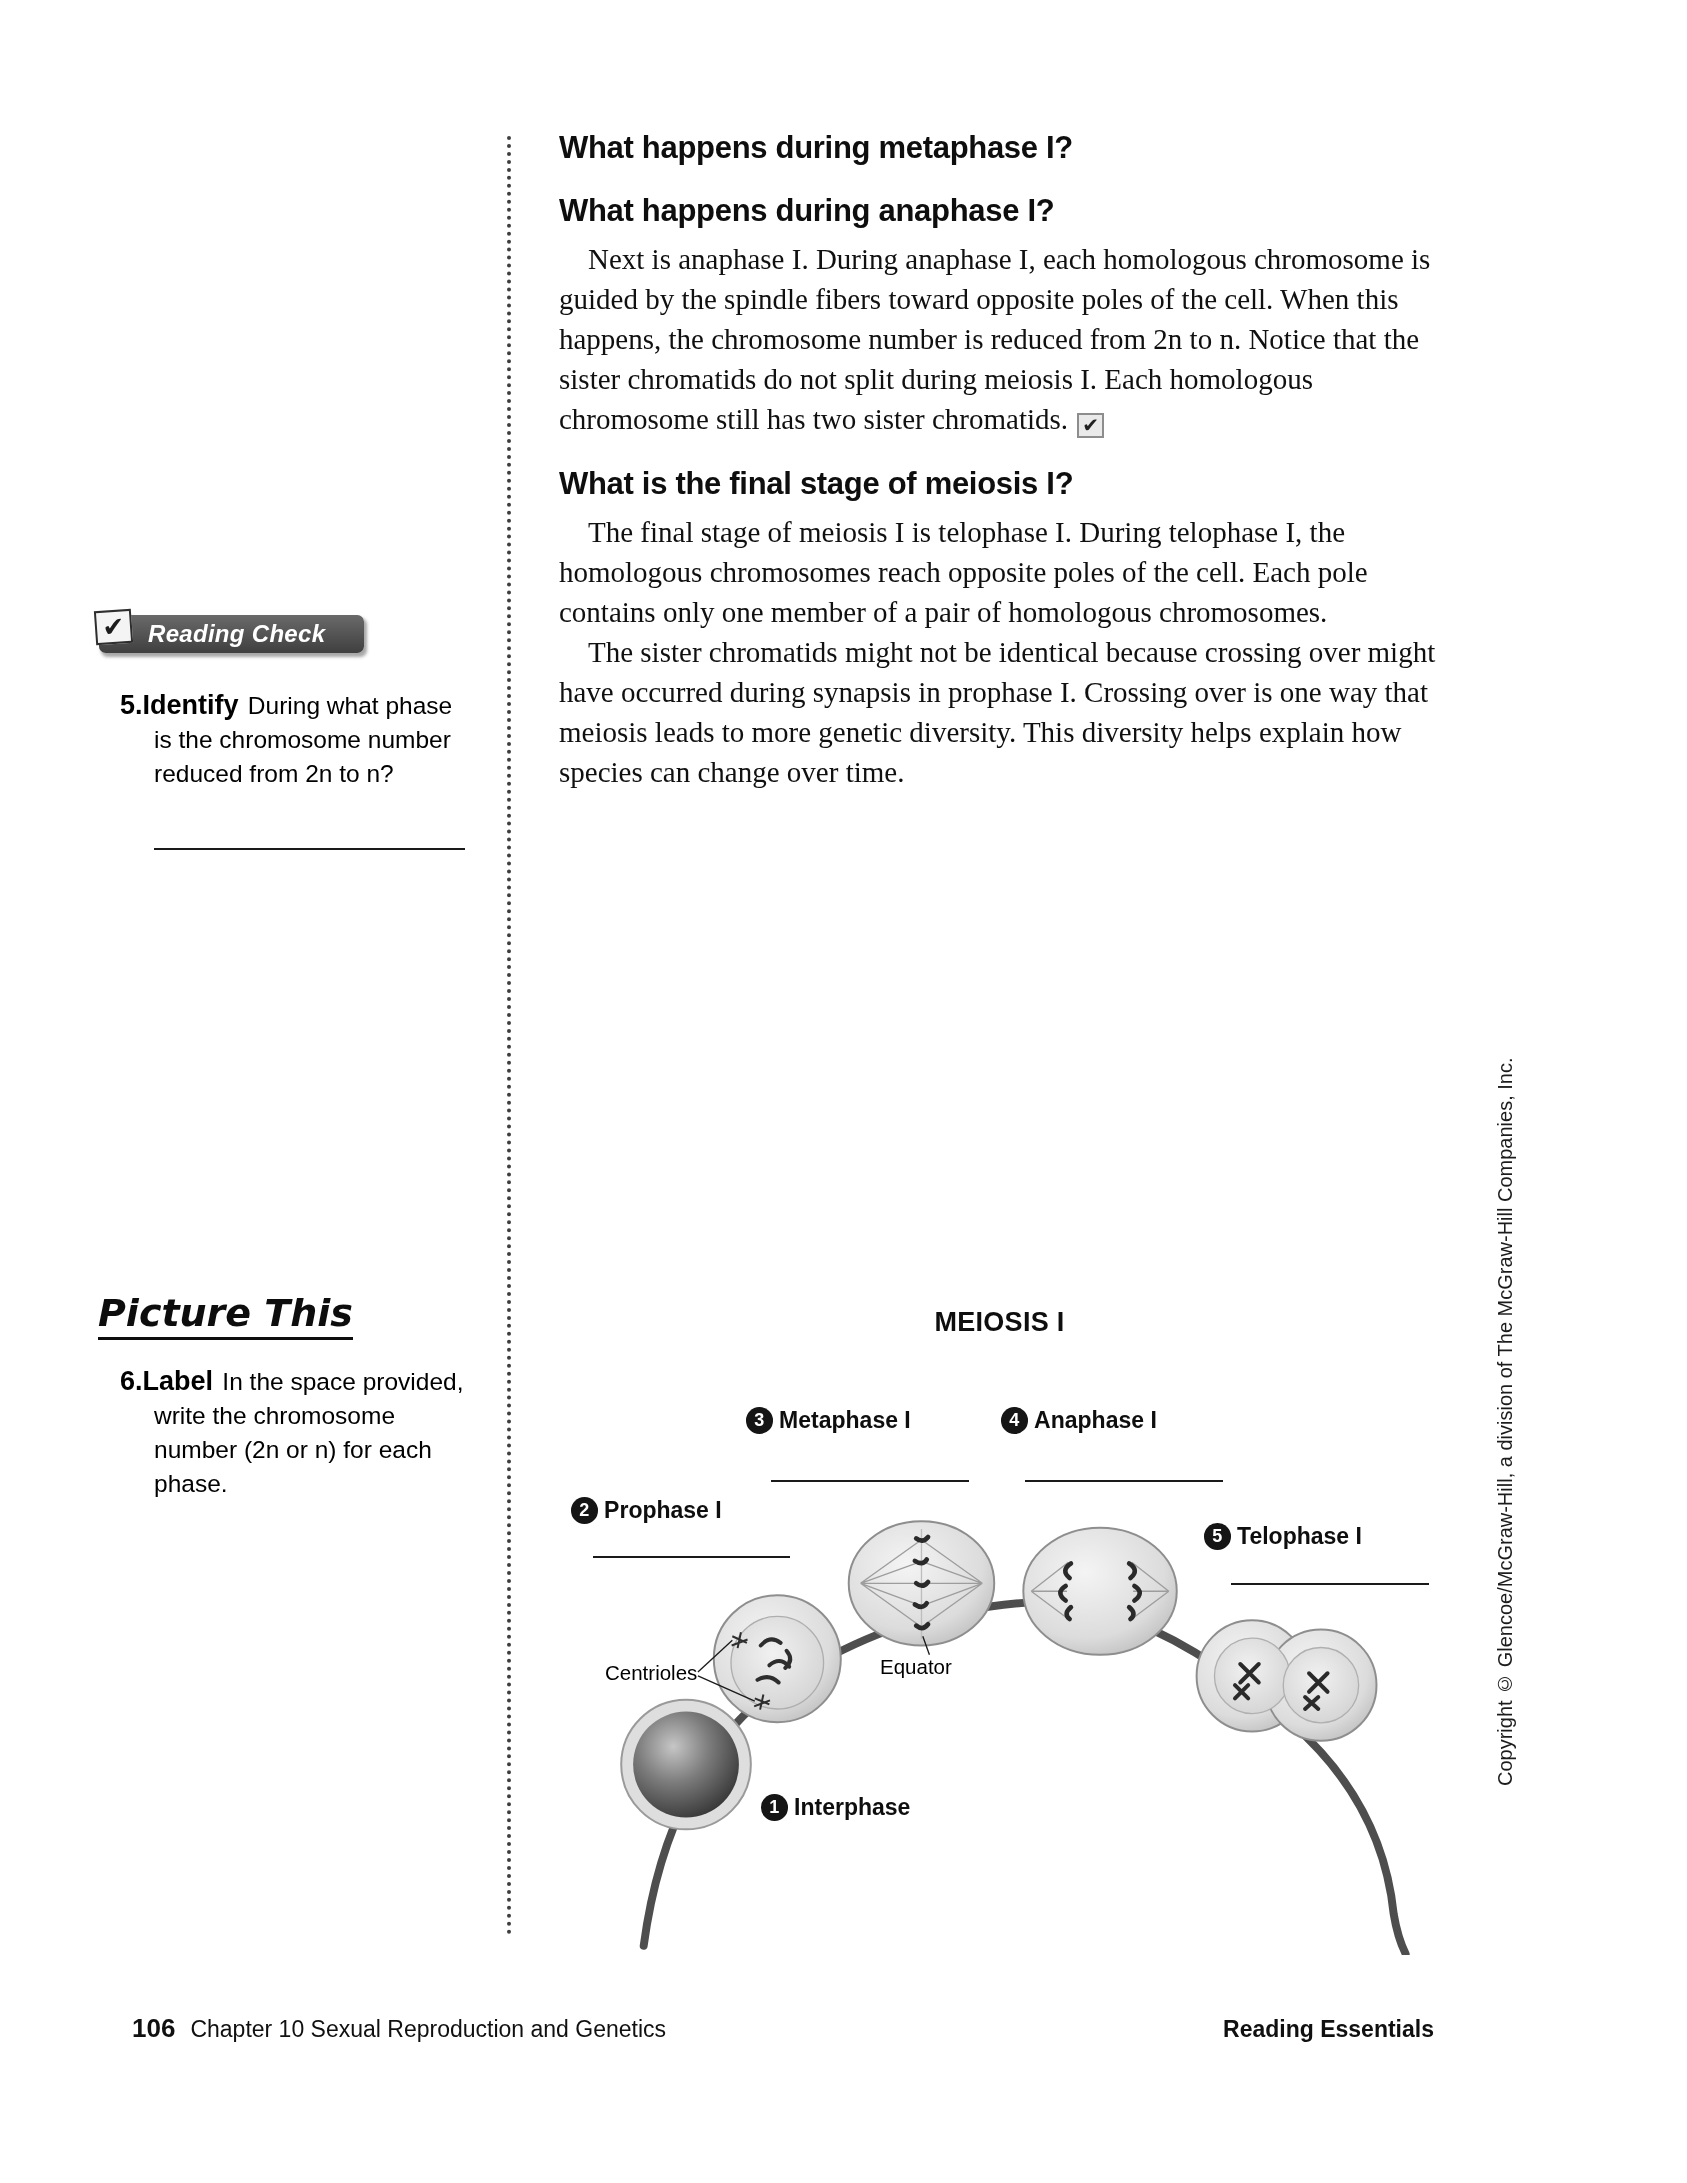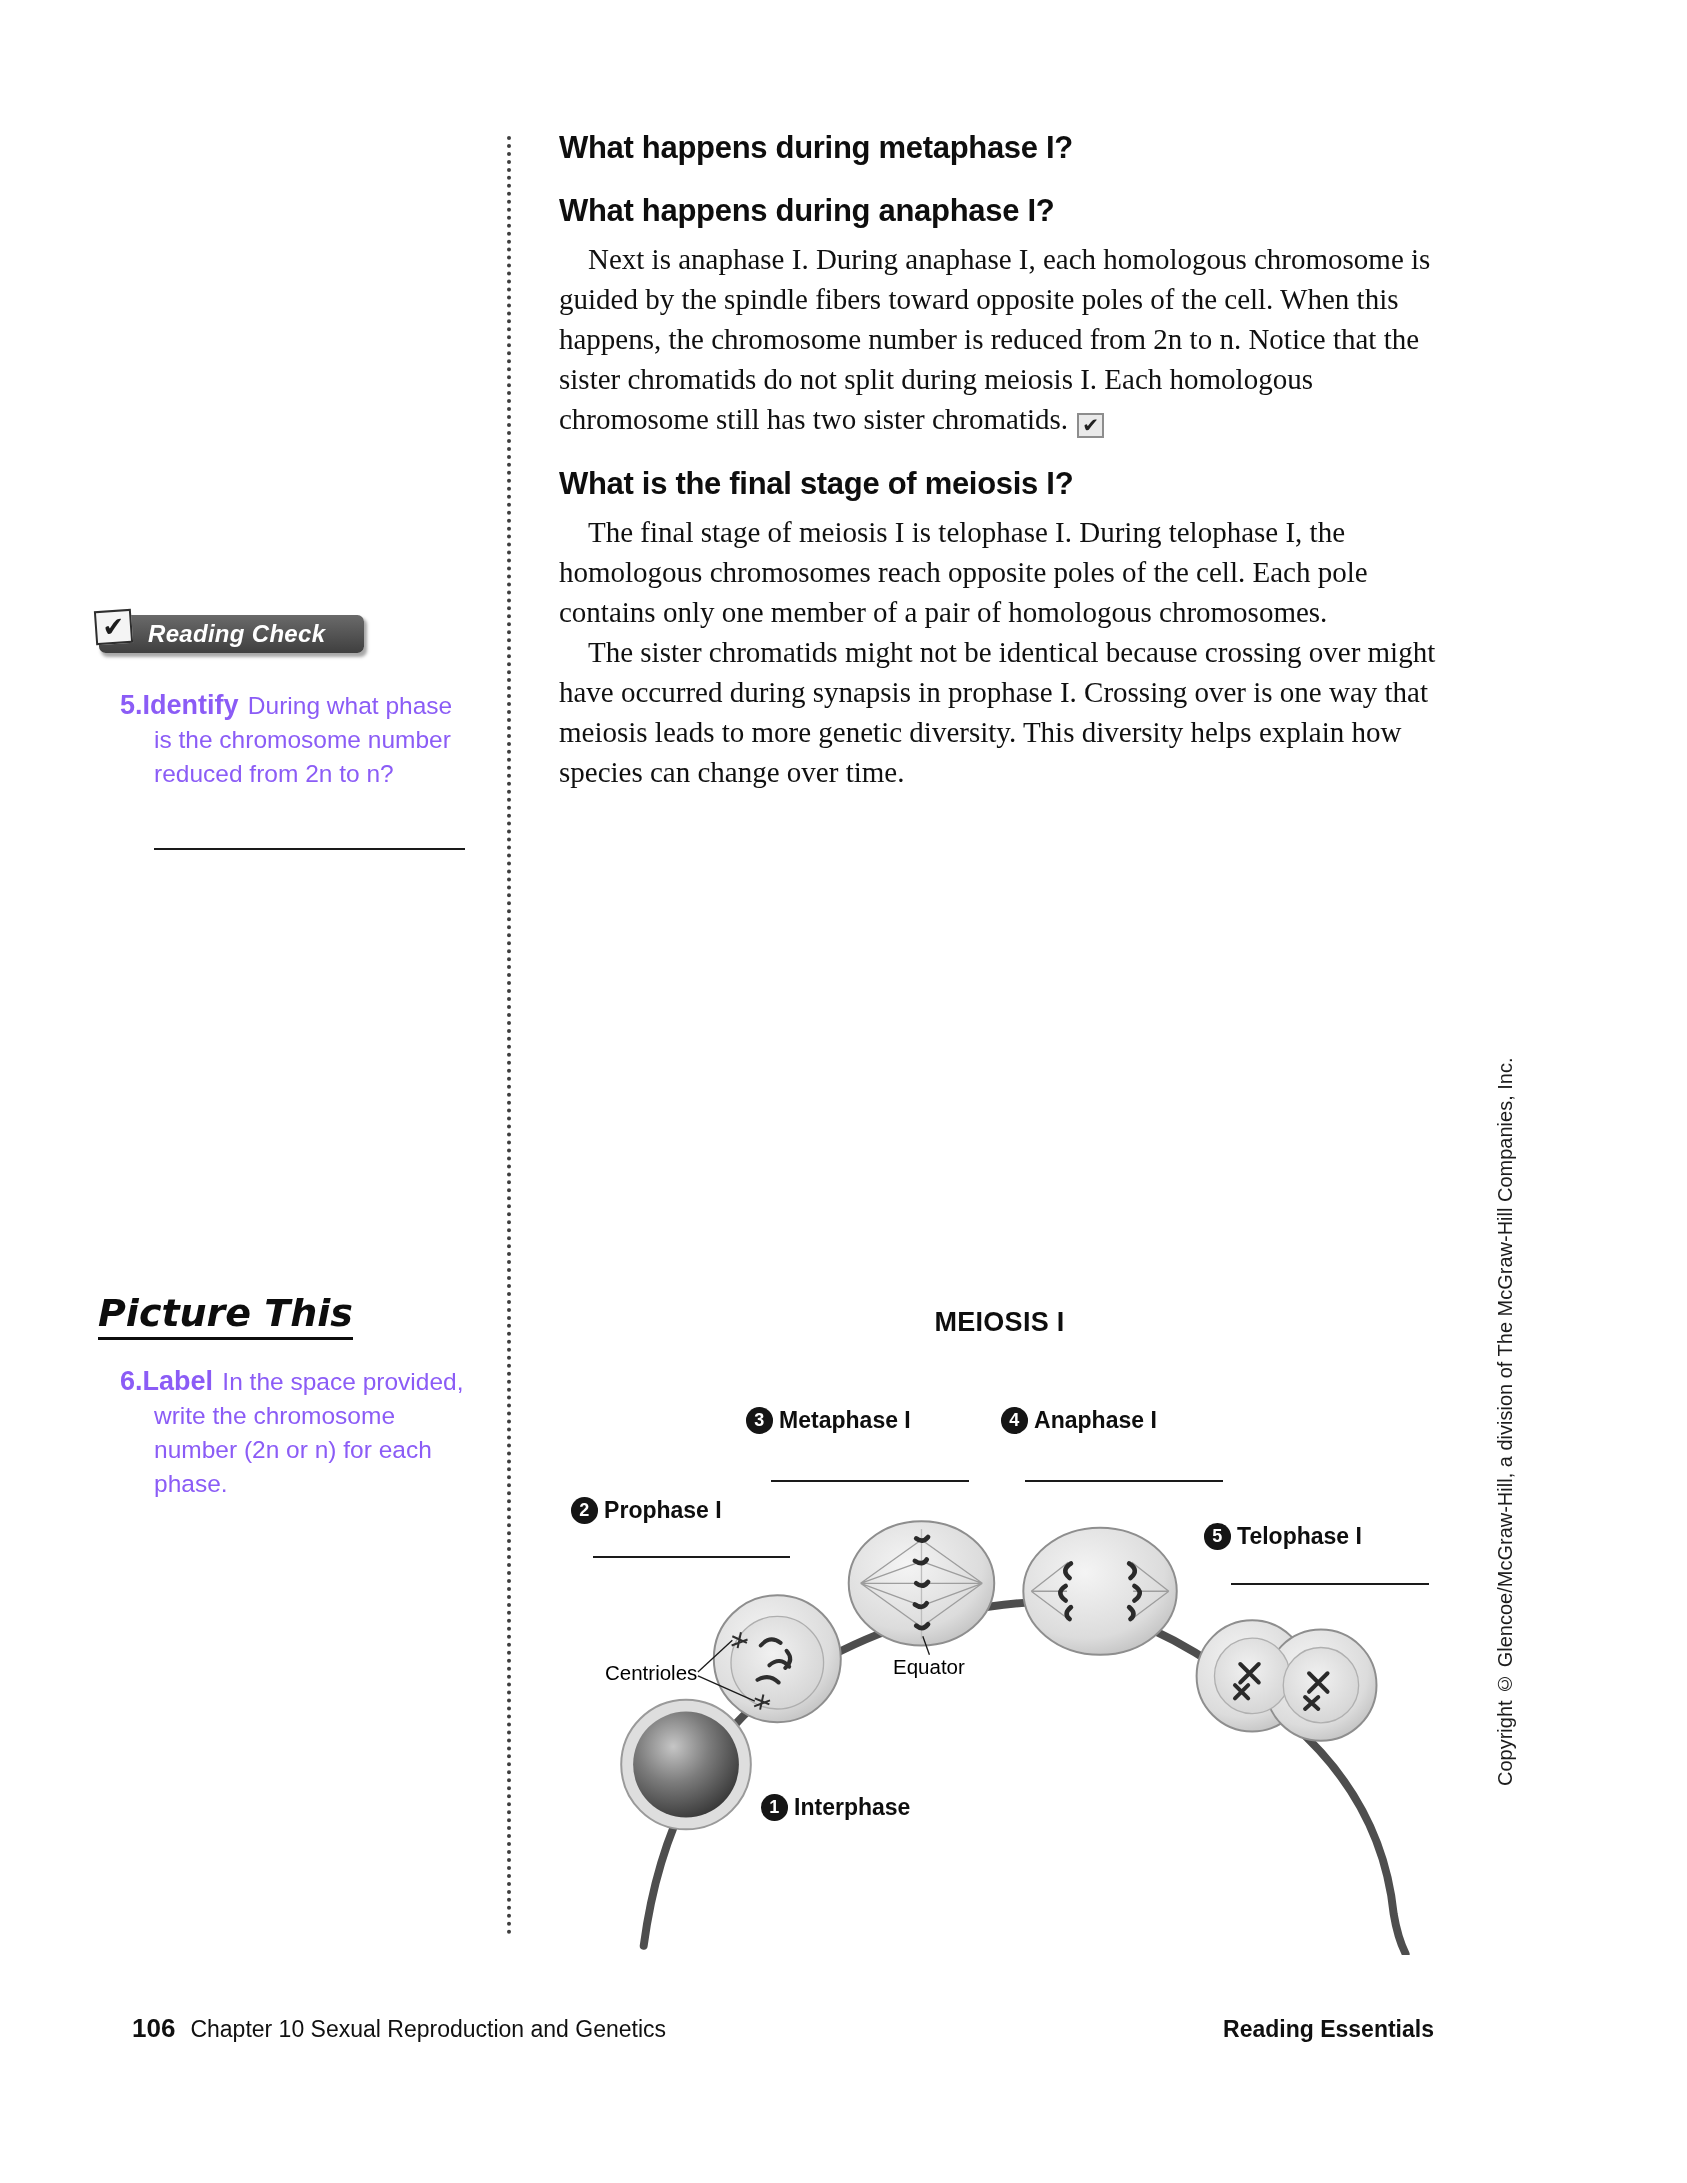--- a/index.html
+++ b/index.html
@@ -46,21 +46,21 @@
     font-family:"DejaVu Sans", sans-serif; font-weight:bold; font-size:26.5px;
     line-height:29px; text-align:center; transform:rotate(-4deg);
   }
   .rc-text {
     color:#ffffff; font-family:"Liberation Sans", sans-serif;
     font-weight:bold; font-style:italic; font-size:24px; letter-spacing:0.3px;
   }
 
   .q {
     position:absolute; font-family:"Liberation Sans", sans-serif;
-    font-size:24.5px; line-height:34px; color:#8b5cf6; width:349px;
+    font-size:24.5px; line-height:34px; color:#000000; width:349px;
     padding-left:34px;
   }
   .q5 { left:120px; top:688px; }
   .q6 { left:120px; top:1364px; }
   .q-num, .q-verb { font-weight:bold; font-size:27px; }
   .q-num { margin-left:-34px; }
   .q-verb { margin-right:9.3px; }
   .q5-answer-line {
     margin-top:57px; margin-left:0; width:311px; border-bottom:2px solid #1a1a1a; height:0;
   }
@@ -264,21 +264,21 @@
     <span class="num-circle">1</span>
     <span>Interphase</span>
   </div>
 
   <div class="ans-line" style="left:212px; top:107px; width:198px;"></div>
   <div class="ans-line" style="left:466px; top:107px; width:198px;"></div>
   <div class="ans-line" style="left:34px; top:183px; width:197px;"></div>
   <div class="ans-line" style="left:672px; top:210px; width:198px;"></div>
 
   <div class="anno-label" style="left:46px; top:288px;">Centrioles</div>
-  <div class="anno-label" style="left:334px; top:282px;">Equator</div>
+  <div class="anno-label" style="left:321px; top:282px;">Equator</div>
 </div>
 
 <div class="copyright-vert">Copyright © Glencoe/McGraw-Hill, a division of The McGraw-Hill Companies, Inc.</div>
 
 <div class="footer">
   <span class="page-num">106</span>
   <span class="chapter">Chapter 10 Sexual Reproduction and Genetics</span>
   <span class="right">Reading Essentials</span>
 </div>
 

